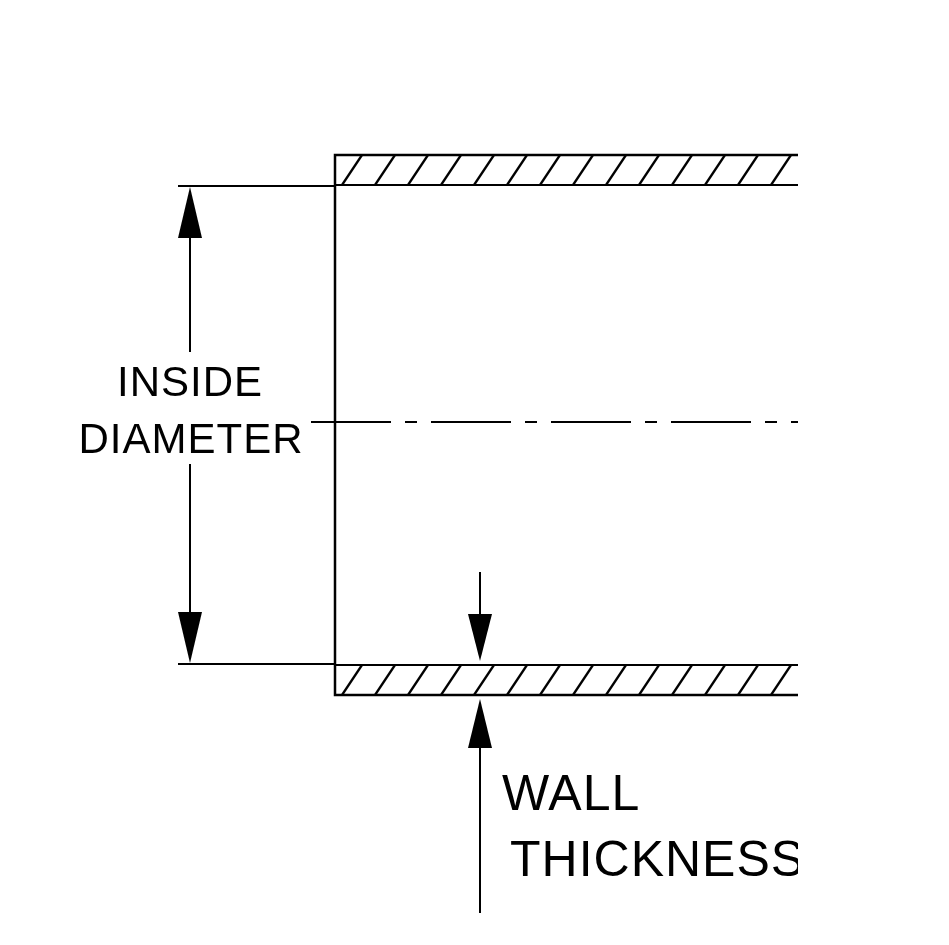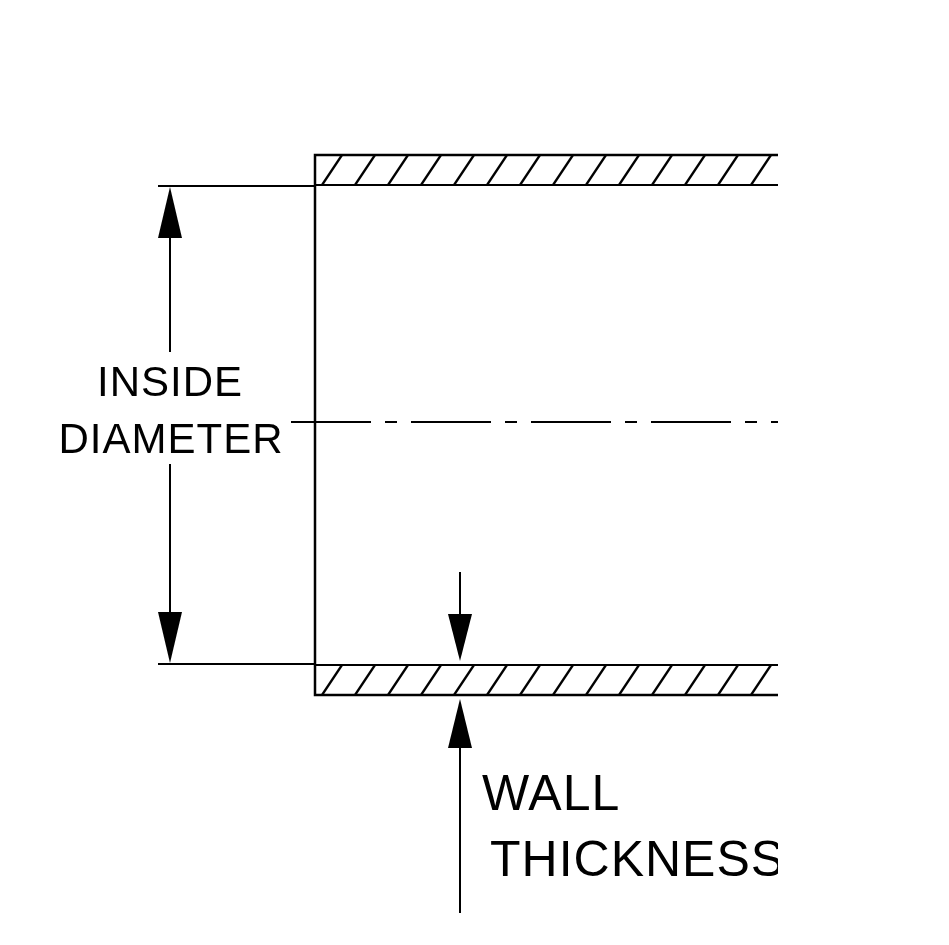--- a/index.html
+++ b/index.html
@@ -7,20 +7,21 @@
     padding: 0;
     background: #ffffff;
   }
   .page {
     position: relative;
     width: 778px;
     height: 945px;
     background: #ffffff;
     overflow: hidden;
     font-family: "Liberation Sans", sans-serif;
+    padding-left: 20px;
   }
   svg {
     display: block;
   }
   .drawing-line {
     stroke: #000000;
     fill: none;
   }
   .arrowhead {
     fill: #000000;

